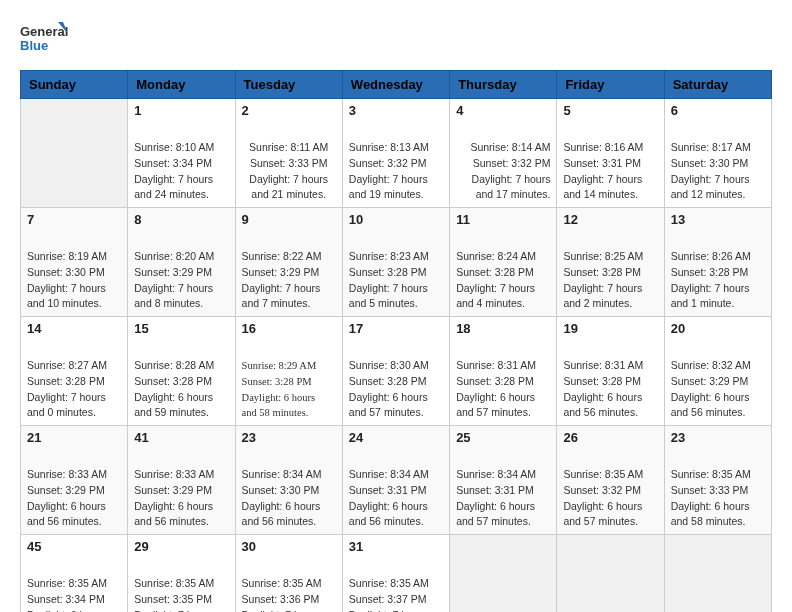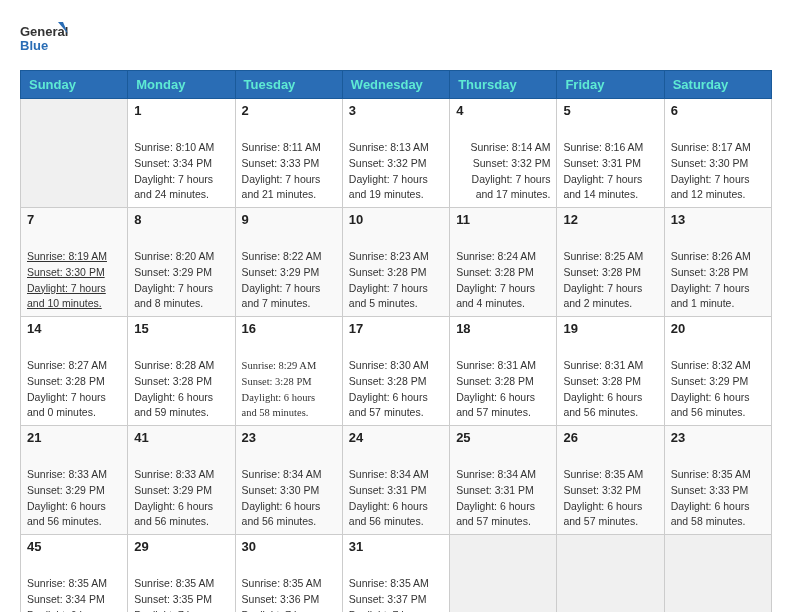--- a/index.html
+++ b/index.html
@@ -33,21 +33,21 @@
       font-size: 15px;
       color: #555;
     }
     .calendar {
       width: 100%;
       border-collapse: collapse;
       border: 1px solid #ccc;
     }
     .calendar th {
       background-color: #2a6db5;
-      color: #5eead4;
+      color: #000000;
       font-size: 13px;
       font-weight: bold;
       padding: 6px 8px;
       text-align: left;
       border: 1px solid #1a5a9a;
     }
     .calendar td {
       width: 107px;
       vertical-align: top;
       padding: 4px 6px;
@@ -108,21 +108,21 @@
         <td class="empty-cell"></td>
         <td>
           <div class="day-number">1</div>
           <div class="day-info" style="white-space: pre-line;">Sunrise: 8:10 AM
 Sunset: 3:34 PM
 Daylight: 7 hours
 and 24 minutes.</div>
         </td>
         <td>
           <div class="day-number">2</div>
-          <div class="day-info" style="white-space: pre-line;">Sunrise: 8:11 AM
+          <div class="day-info" style="white-space: pre-line; text-align: center;">Sunrise: 8:11 AM
 Sunset: 3:33 PM
 Daylight: 7 hours
 and 21 minutes.</div>
         </td>
         <td>
           <div class="day-number">3</div>
           <div class="day-info" style="white-space: pre-line;">Sunrise: 8:13 AM
 Sunset: 3:32 PM
 Daylight: 7 hours
 and 19 minutes.</div>
@@ -145,21 +145,21 @@
           <div class="day-number">6</div>
           <div class="day-info" style="white-space: pre-line;">Sunrise: 8:17 AM
 Sunset: 3:30 PM
 Daylight: 7 hours
 and 12 minutes.</div>
         </td>
       </tr>
       <tr>
         <td>
           <div class="day-number">7</div>
-          <div class="day-info" style="white-space: pre-line; text-decoration: underline;">Sunrise: 8:19 AM
+          <div class="day-info" style="white-space: pre-line;">Sunrise: 8:19 AM
 Sunset: 3:30 PM
 Daylight: 7 hours
 and 10 minutes.</div>
         </td>
         <td>
           <div class="day-number">8</div>
           <div class="day-info" style="white-space: pre-line;">Sunrise: 8:20 AM
 Sunset: 3:29 PM
 Daylight: 7 hours
 and 8 minutes.</div>

